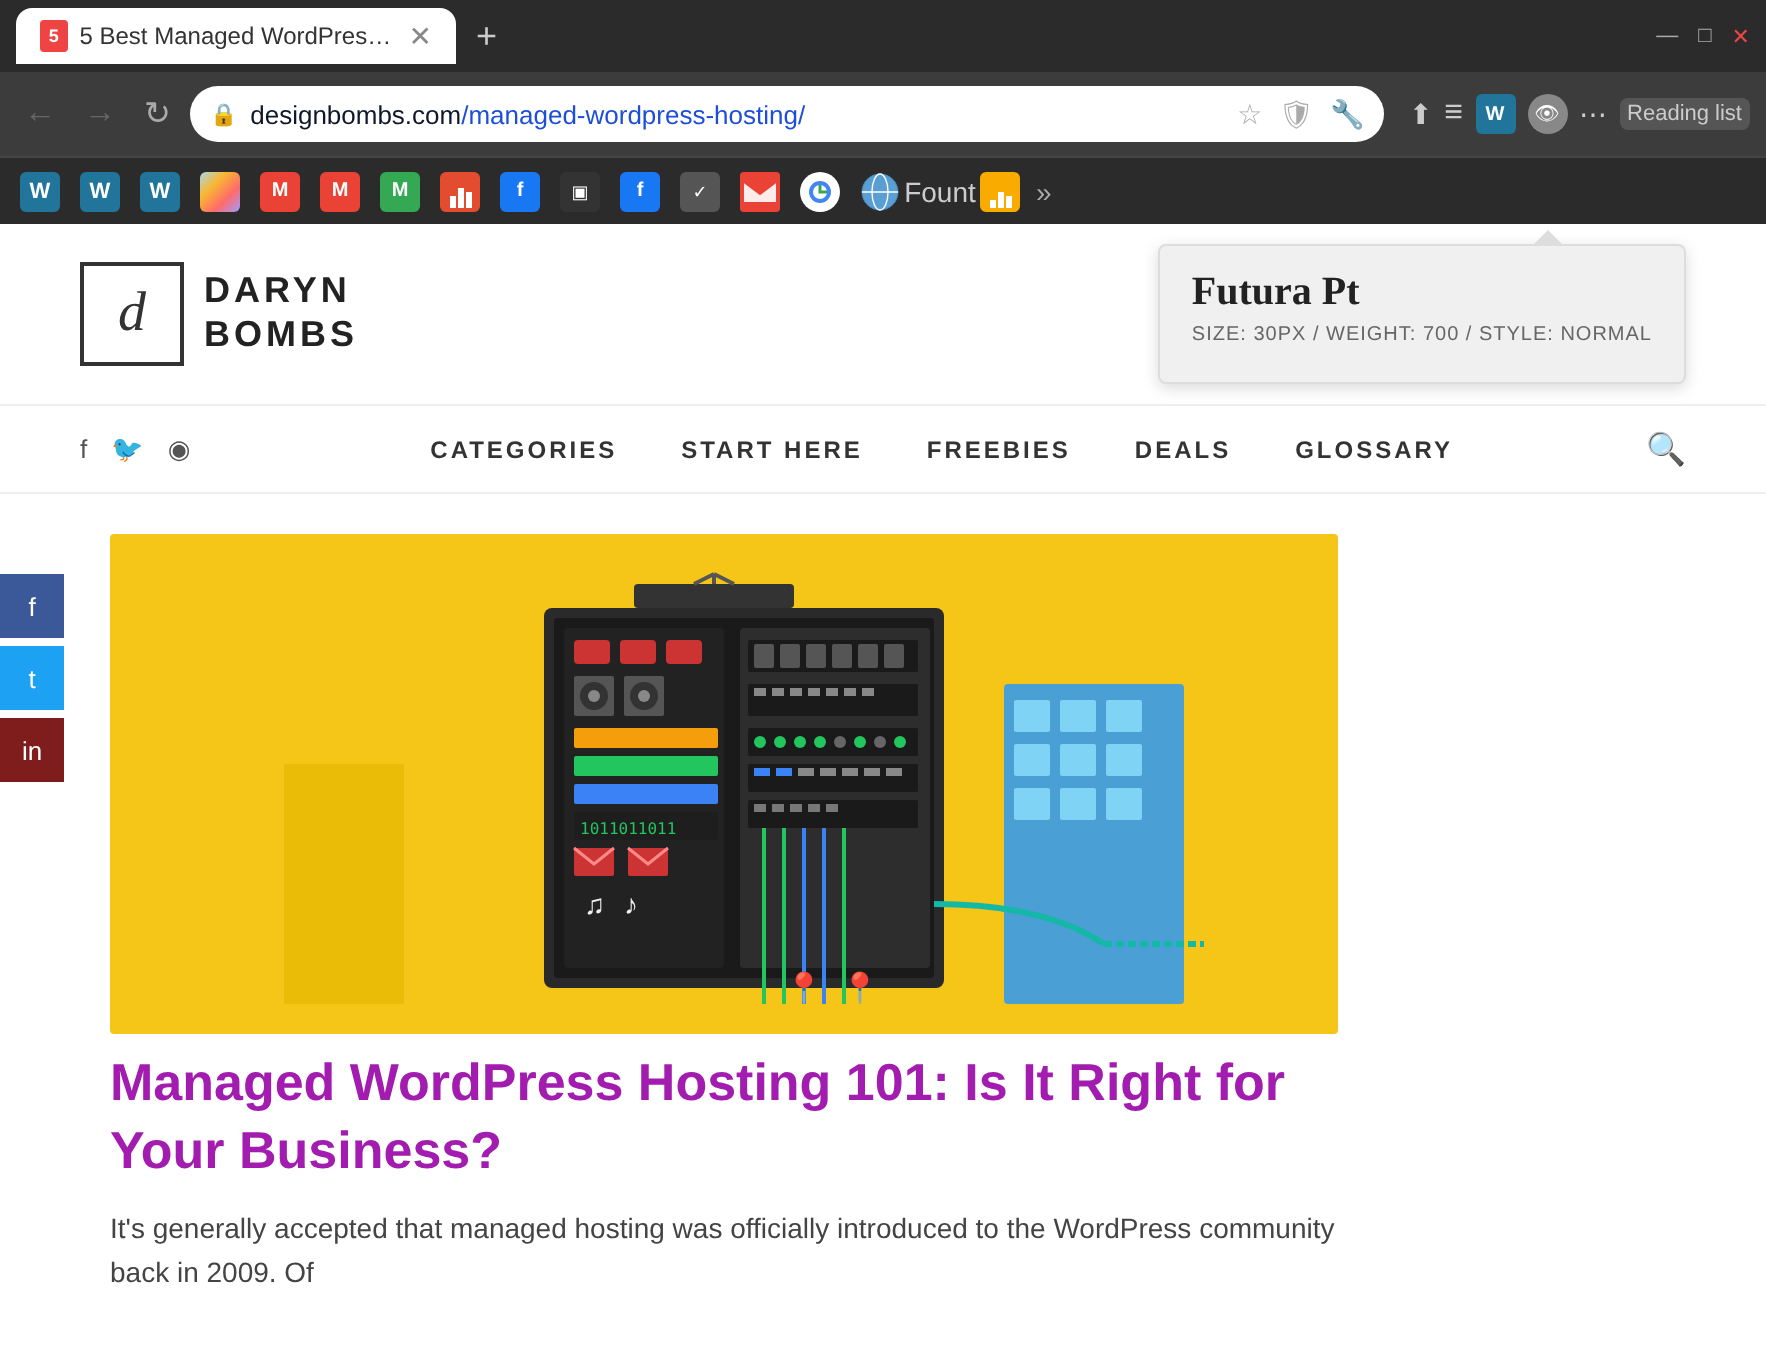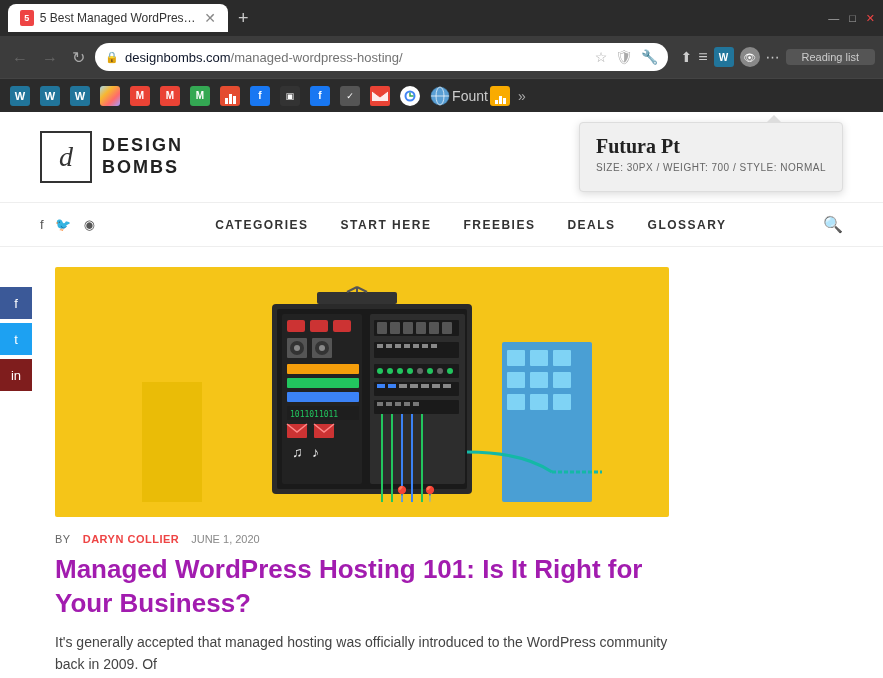--- a/index.html
+++ b/index.html
@@ -71,31 +71,31 @@
       border-radius: 20px;
       height: 28px;
       display: flex;
       align-items: center;
       padding: 0 10px;
       gap: 6px;
     }
     .lock-icon { color: #666; font-size: 11px; }
     .address-text { font-size: 13px; color: #333; flex: 1; }
     .address-text .domain { color: #0f172a; }
-    .address-text .path { color: #737373; text-align: center; }
+    .address-text .path { color: #1d4ed8; text-align: center; }
     .addr-right-icons { display: flex; gap: 8px; align-items: center; color: #666; font-size: 14px; }
     .browser-right-icons {
       display: flex; align-items: center; gap: 6px; margin-left: 6px;
     }
     .bri { color: #ccc; font-size: 14px; cursor: pointer; }
     .reading-list-btn {
       background: #555;
       color: #ccc;
       border-radius: 4px;
-      padding: 2px 16px;
+      padding: 2px 4px;
       font-size: 11px;
       cursor: pointer;
       white-space: nowrap;
     }
 
     
     .bookmarks-bar {
       background: #2b2b2b;
       height: 34px;
       display: flex;
@@ -367,21 +367,21 @@
 </div>
 
 <div class="site-content">
 
   <div class="site-header">
     <div class="site-logo">
       <div class="logo-box">
         <span class="logo-letter">d</span>
       </div>
       <div class="logo-text">
-        <div>DESIGN</div>
+        <div>DARYN</div>
         <div>BOMBS</div>
       </div>
     </div>
 
     <div class="font-tooltip font-tooltip-wrap">
       <div class="tooltip-arrow"></div>
       <div class="font-tooltip-name">Futura Pt</div>
       <div class="font-tooltip-details">SIZE: 30PX / WEIGHT: 700 / STYLE: NORMAL</div>
     </div>
   </div>
@@ -525,24 +525,19 @@
           <line x1="300" y1="132" x2="300" y2="220" stroke="#22c55e" stroke-width="2"></line>
 
           <text x="270" y="218" fill="#ef4444" font-size="16">📍</text>
           <text x="298" y="218" fill="#3b82f6" font-size="16">📍</text>
 
           <path d="M 345 170 Q 400 170 430 190" fill="none" stroke="#14b8a6" stroke-width="3"></path>
           <path d="M 430 190 L 480 190" fill="none" stroke="#14b8a6" stroke-width="3" stroke-dasharray="4,2"></path>
         </svg>
       </div>
 
-      <div class="article-meta">
-        <span class="meta-by">BY</span>
-        <span class="meta-author">DARYN COLLIER</span>
-        <span class="meta-date">JUNE 1, 2020</span>
-      </div>
 
       <h1 class="article-title">Managed WordPress Hosting 101: Is It Right for Your Business?</h1>
 
       <p class="article-excerpt">It's generally accepted that managed hosting was officially introduced to the WordPress community back in 2009. Of</p>
     </div>
   </div>
 </div>
 
 </body></html>

